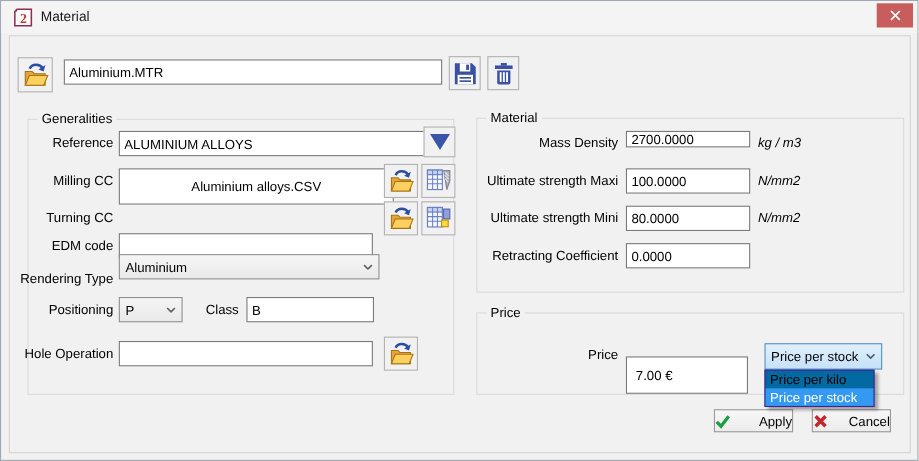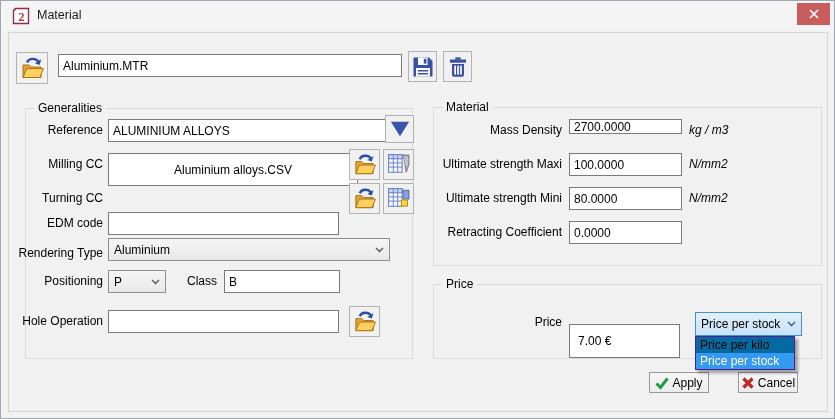--- a/index.html
+++ b/index.html
@@ -17,21 +17,21 @@
   .lbl{position:absolute;text-align:right;white-space:nowrap;}
   .unit{position:absolute;white-space:nowrap;font-style:italic;}
   .grp{position:absolute;border:1px solid #dadada;box-sizing:border-box;}
   .grp-title{position:absolute;top:-8px;left:8px;background:#f1f1f1;padding:0 4px;line-height:14px;}
   .combo{position:absolute;border:1px solid #8f8f8f;background:linear-gradient(#f5f5f5,#e9e9e9);display:flex;align-items:center;padding-left:5px;box-sizing:border-box;cursor:pointer;}
   .combo .chev{position:absolute;right:5px;top:50%;transform:translateY(-50%);}
   .combo.focused{background:linear-gradient(#e1f0fc,#c6e1f8);border-color:#4a90c9;}
   .ddl{position:absolute;background:#0369a1;border:1px solid #4c1d95;box-shadow:3px 3px 3px rgba(0,0,0,0.35);z-index:50;box-sizing:border-box;}
   .ddl-item{height:16px;line-height:16px;padding-left:4px;cursor:pointer;}
   .ddl-item.hl{background:var(--highlight-blue,#3399f3);color:#fff;}
-  .pbtn{position:absolute;width:60px;height:21px;border:1px solid #989898;background:linear-gradient(#f7f7f7,#ececec);display:flex;align-items:center;justify-content:center;gap:3px;cursor:pointer;box-sizing:border-box;font-size:12px;}
+  .pbtn{position:absolute;width:72px;height:21px;border:1px solid #989898;background:linear-gradient(#f7f7f7,#ececec);display:flex;align-items:center;justify-content:space-between;gap:3px;cursor:pointer;box-sizing:border-box;font-size:12px;}
 </style>
 </head>
 <body>
 
 <div id="dialog">
 
   <div id="titlebar">
     <svg id="app-icon" viewBox="0 0 18 18">
       <path d="M3.5 1.5 H16.5 V16.5 H1.5 V3.5 Z" fill="#ffffff" stroke="#8f2d52" stroke-width="1.4"></path>
       <path d="M1.5 3.5 L3.5 1.5 L3.5 3.5 Z" fill="#8f2d52"></path>
@@ -125,21 +125,21 @@
       <path d="M2.5 10.5 H15.5 M2.5 14.5 H15.5 M7 2.5 V19.5 M11.2 2.5 V19.5" stroke="#6b7fc4" stroke-width="0.9" fill="none"></path>
       <path d="M16.5 4 H22 V12.5 H16.5 Z" fill="#8f9fd8" stroke="#5a6bb0"></path>
       <rect x="14.8" y="13.5" width="5.8" height="5.8" fill="#ffd83d" stroke="#b49511"></rect>
     </svg>
   </div>
 
   <span class="lbl" style="left:10px;top:215px;width:92px;">EDM code</span>
   <input class="txt" style="left: 107px; top: 211px; width: 231px; height: 23px;" value="">
 
   <span class="lbl" style="left:10px;top:245px;width:92px;">Rendering Type</span>
-  <div class="combo" style="left:107px;top:237px;width:282px;height:23px;">
+  <div class="combo" style="left:107px;top:230px;width:237px;height:23px;">
     <span>Aluminium</span>
     <svg class="chev" width="9" height="6" viewBox="0 0 9 6">
         <path d="M1 1 L4.5 4.5 L8 1" stroke="#5a5a5a" stroke-width="1.4" fill="none"></path>
       </svg>
   </div>
 
   <span class="lbl" style="left:10px;top:273px;width:92px;">Positioning</span>
   <div class="combo" style="left:107px;top:269px;width:58px;height:23px;">
     <span>P</span>
     <svg class="chev" width="9" height="6" viewBox="0 0 9 6">

